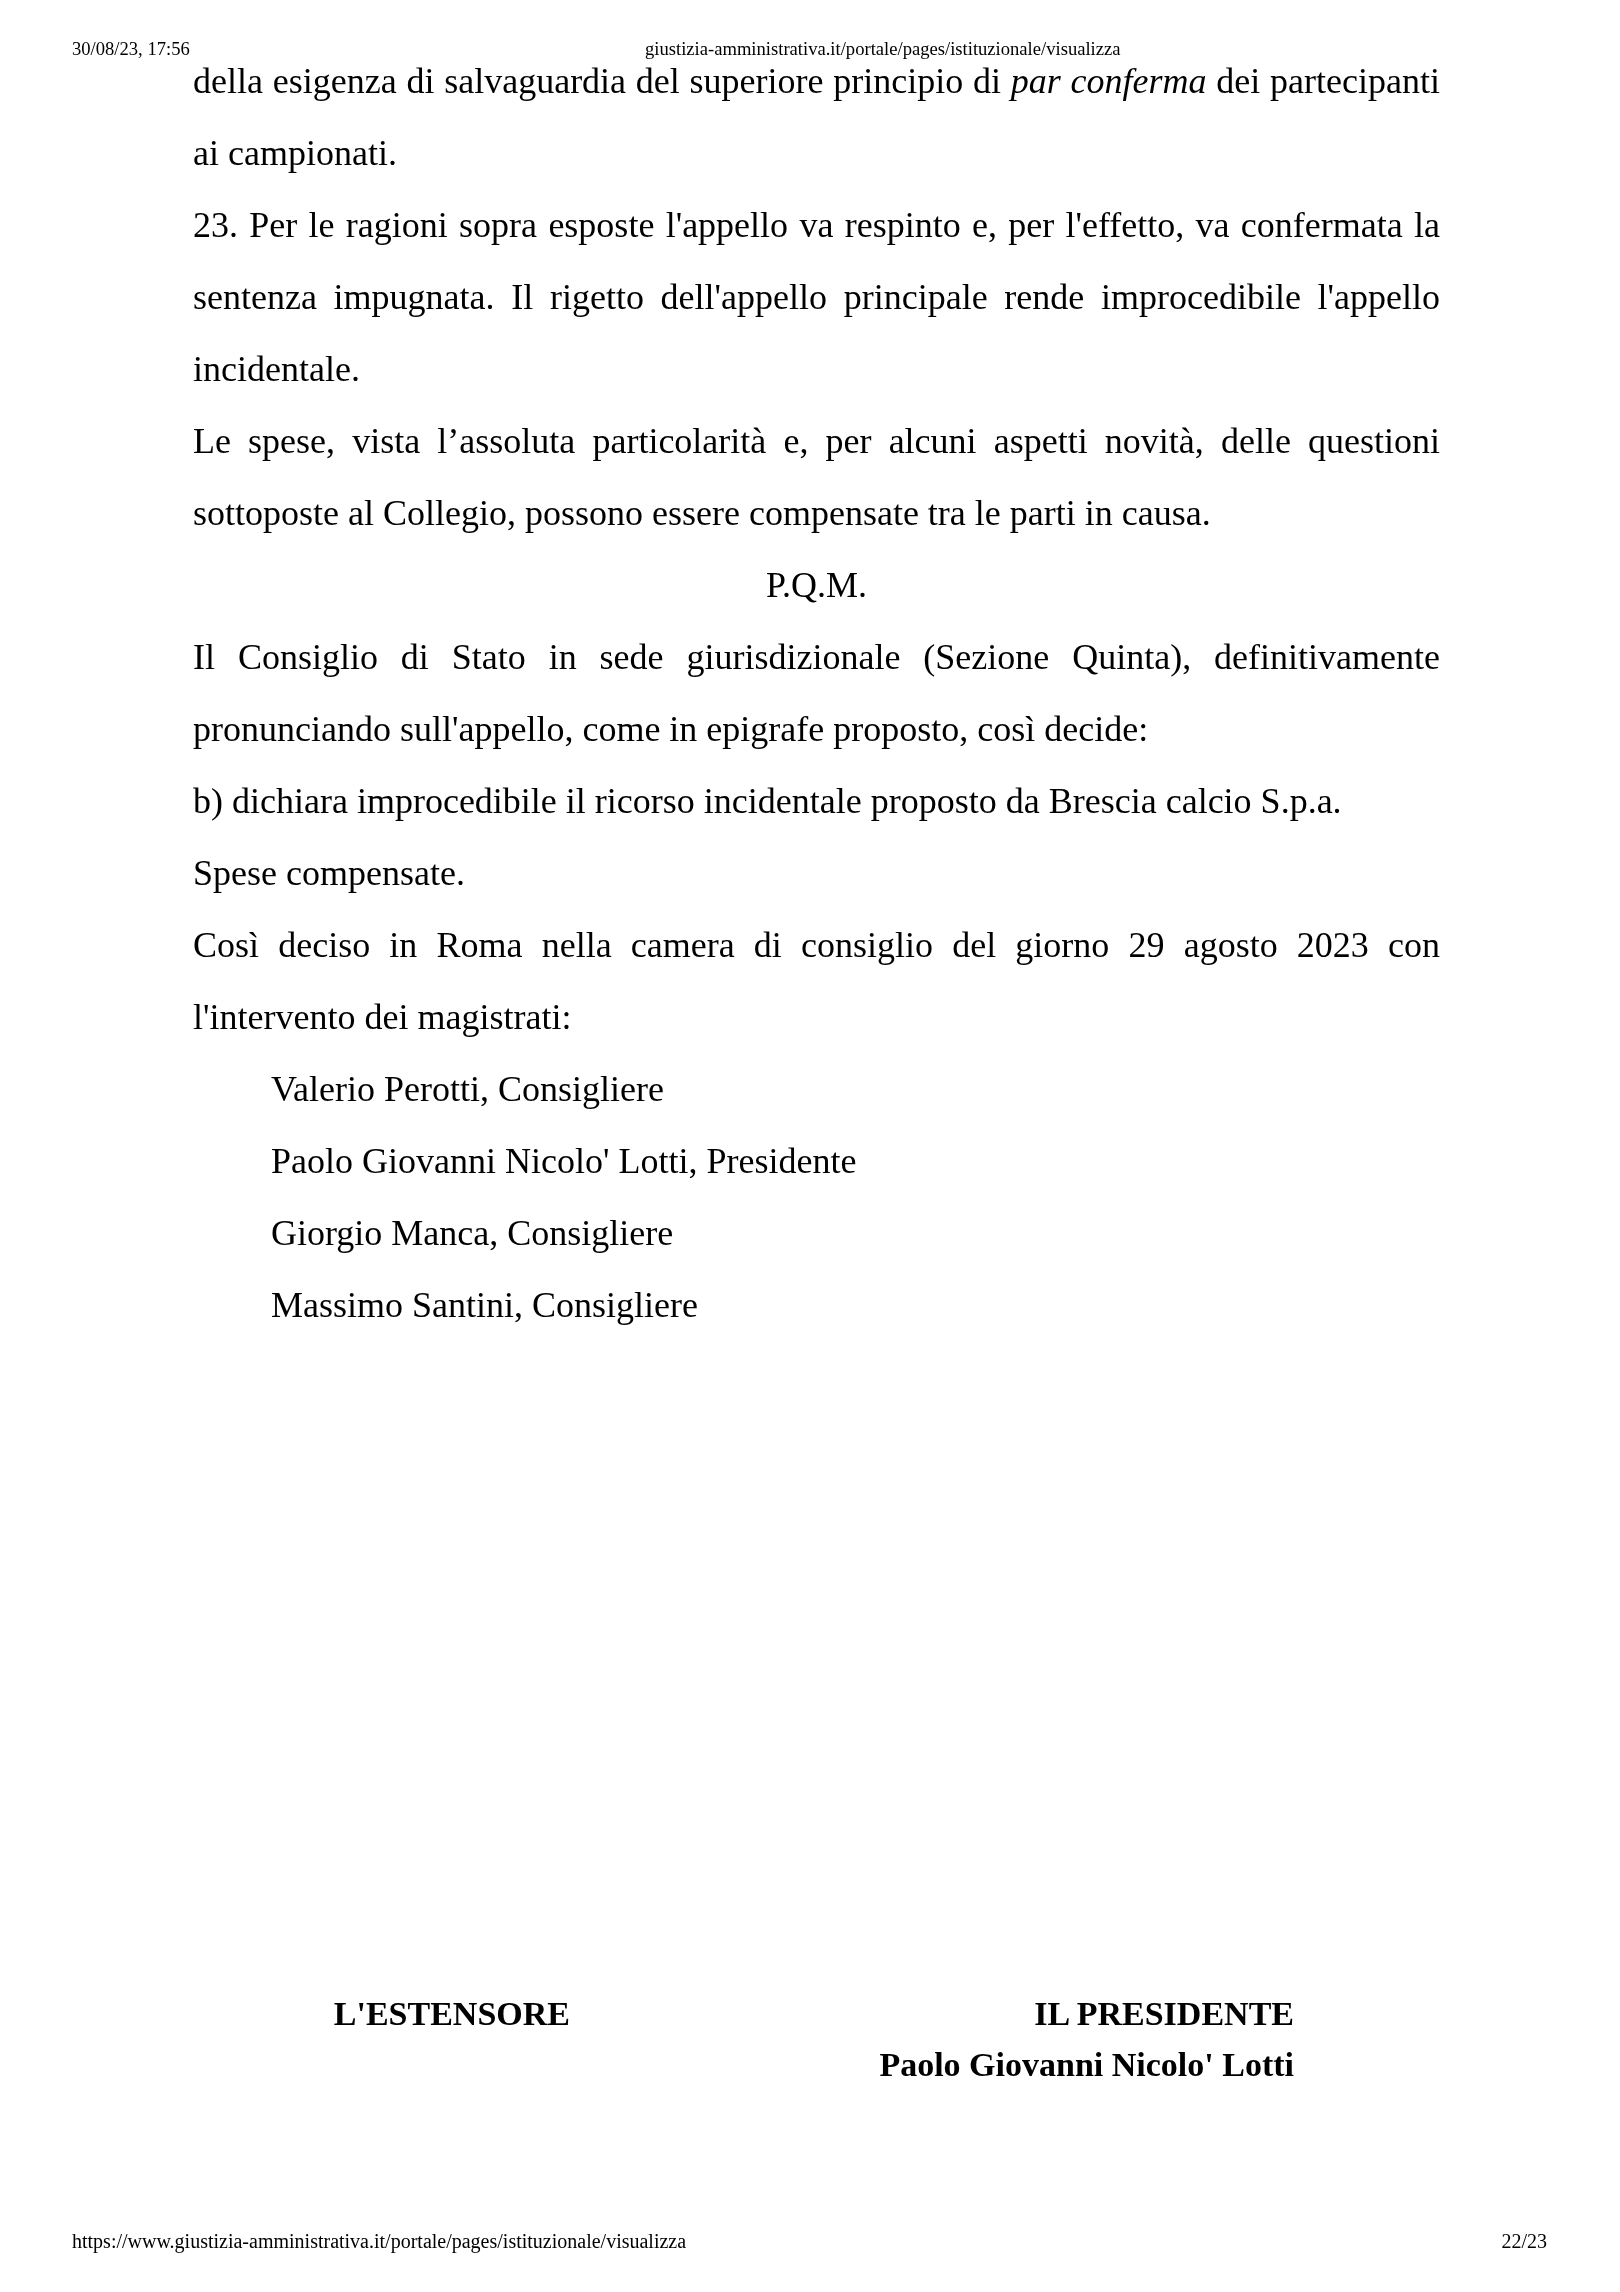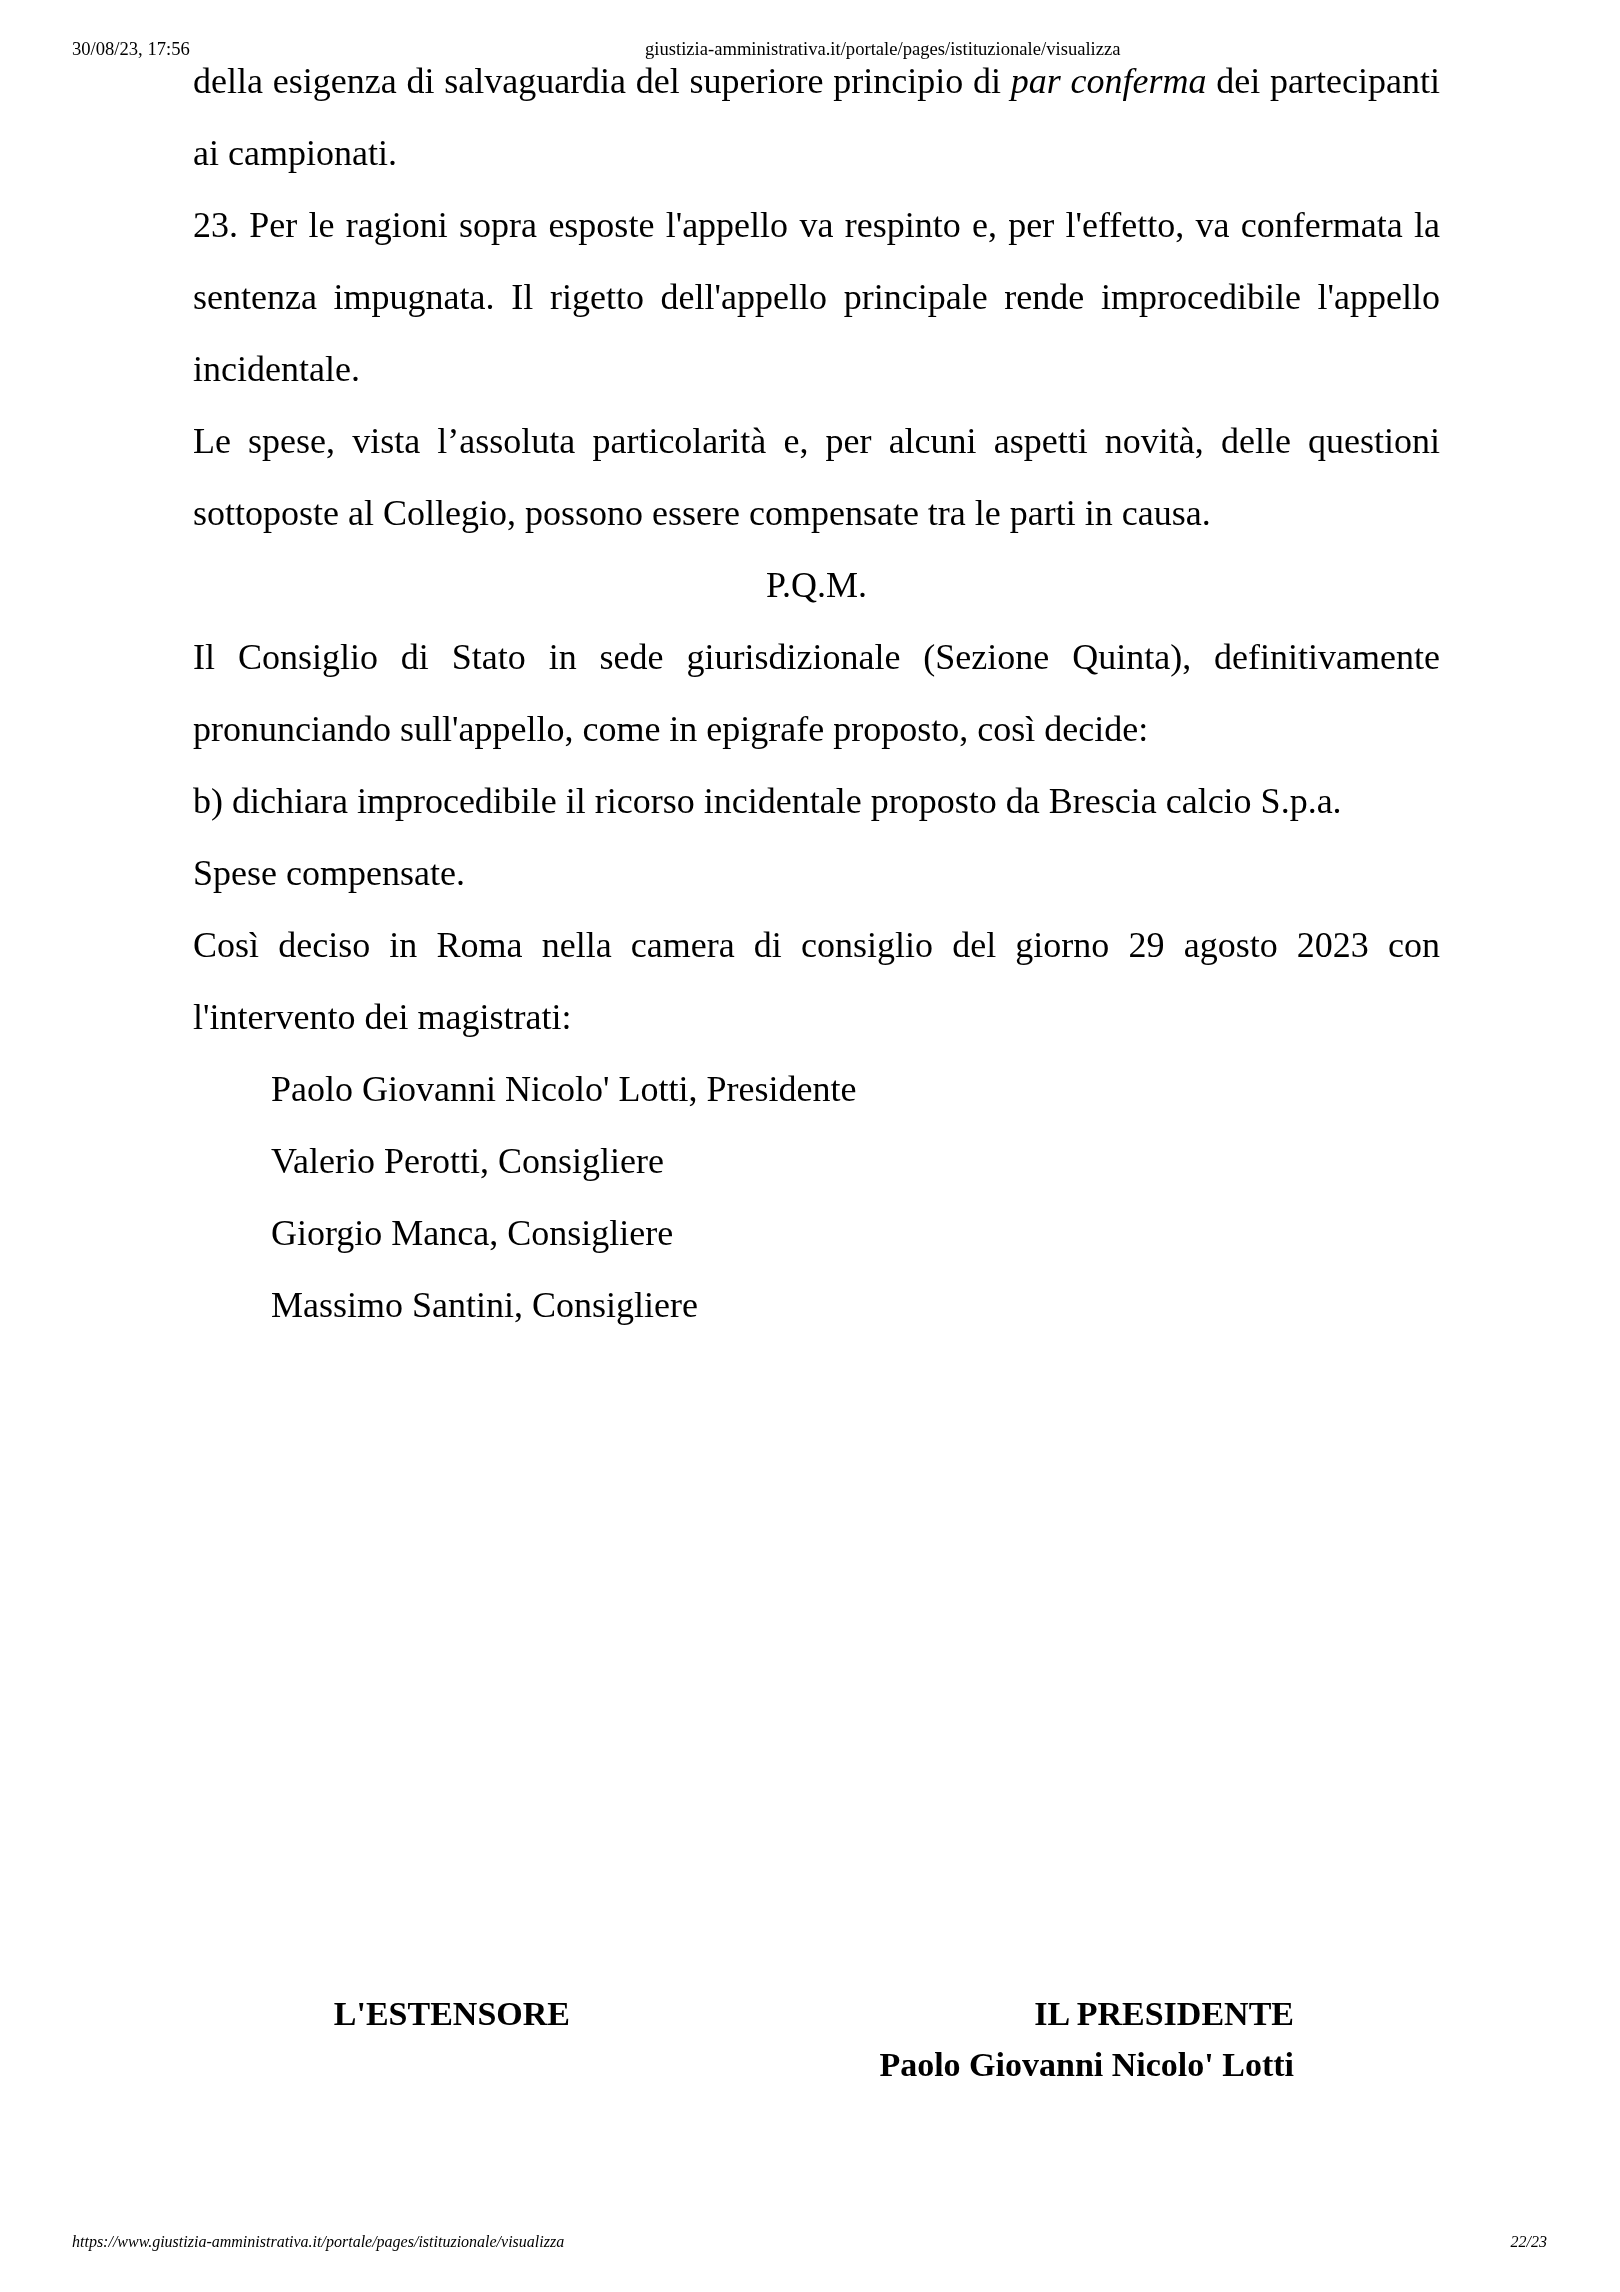--- a/index.html
+++ b/index.html
@@ -3,21 +3,21 @@
   <meta charset="utf-8">
   <style>
     html, body { margin: 0; padding: 0; background: #ffffff; }
     body {
       width: 1620px; height: 2293px; position: relative; overflow: hidden;
       font-family: "Liberation Serif", "DejaVu Serif", serif; color: #000;
     }
     .hdr { position: absolute; top: 37px; font-size: 18.6px; line-height: 23.5px; }
     .hdr-left { left: 72px; }
     .hdr-center { left: 645px; }
-    .ftr { position: absolute; top: 2230px; font-size: 16px; line-height: 23.5px; font-style: italic; }
+    .ftr { position: absolute; top: 2230px; font-size: 20px; line-height: 23.5px; }
     .ftr-left { left: 72px; }
     .ftr-right { right: 73px; }
     .body {
       position: absolute; left: 193px; width: 1247px; top: 45px;
       font-size: 36px; line-height: 72px;
     }
     .p { text-align: justify; text-align-last: left; margin: 0; }
     .center { text-align: center; margin: 0; }
     .names { margin: 0; padding-left: 78px; }
     .sig { position: absolute; top: 1988px; font-weight: bold; font-size: 34px; line-height: 51px; text-align: right; }
@@ -32,22 +32,22 @@
 
 <div class="body">
   <p class="p"><span>della esigenza di salvaguardia del superiore principio di </span><i>par conferma</i><span> dei partecipanti ai campionati.</span></p>
   <p class="p">23. Per le ragioni sopra esposte l'appello va respinto e, per l'effetto, va confermata la sentenza impugnata. Il rigetto dell'appello principale rende improcedibile l'appello incidentale.</p>
   <p class="p">Le spese, vista l’assoluta particolarità e, per alcuni aspetti novità, delle questioni sottoposte al Collegio, possono essere compensate tra le parti in causa.</p>
   <p class="center">P.Q.M.</p>
   <p class="p">Il Consiglio di Stato in sede giurisdizionale (Sezione Quinta), definitivamente pronunciando sull'appello, come in epigrafe proposto, così decide:</p>
   <p class="p">b) dichiara improcedibile il ricorso incidentale proposto da Brescia calcio S.p.a.</p>
   <p class="p">Spese compensate.</p>
   <p class="p">Così deciso in Roma nella camera di consiglio del giorno 29 agosto 2023 con l'intervento dei magistrati:</p>
+  <p class="names">Valerio Perotti, Consigliere</p>
   <p class="names">Paolo Giovanni Nicolo' Lotti, Presidente</p>
-  <p class="names">Valerio Perotti, Consigliere</p>
   <p class="names">Giorgio Manca, Consigliere</p>
   <p class="names">Massimo Santini, Consigliere</p>
 </div>
 
 <div class="sig sig-left">
   <div>L'ESTENSORE</div>
 </div>
 <div class="sig sig-right">
   <div>IL PRESIDENTE</div>
   <div>Paolo Giovanni Nicolo' Lotti</div>

